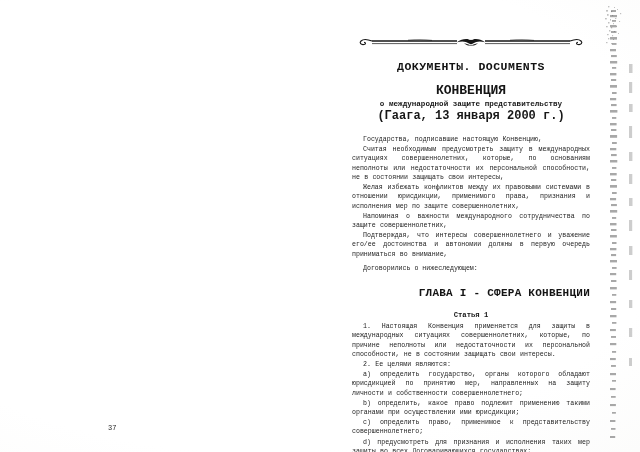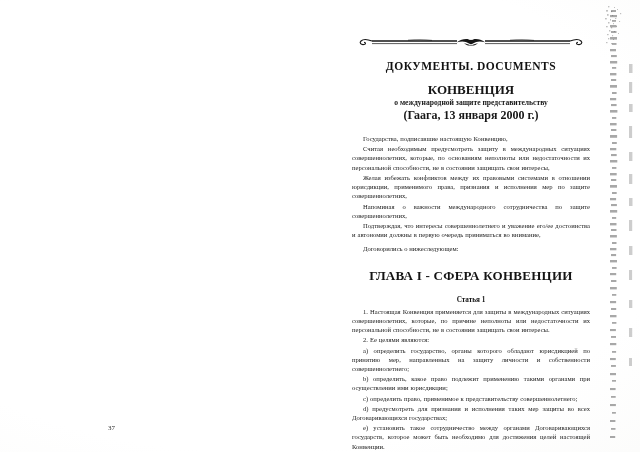--- a/index.html
+++ b/index.html
@@ -8,21 +8,21 @@
     padding: 0;
     background: #ffffff;
   }
 
   .page {
     position: relative;
     width: 640px;
     height: 452px;
     background: #737373;
     overflow: hidden;
-    font-family: Liberation Serif, serif;
+    font-family: Liberation Mono, monospace;
     color: #1b1b1b;
   }
 
   
   .paper-base {
     position: absolute;
     inset: 0;
     background:
       radial-gradient(ellipse 120% 100% at 40% 45%, #ffffff 55%, #fbfbfa 80%, #f5f5f3 100%);
   }
@@ -100,22 +100,22 @@
   p.agreed {
     margin: 5px 0 0 0;
     font-size: 6.6px;
     line-height: 1.40;
     text-indent: 11px;
     color: #1d1d1d;
     filter: blur(0.34px);
   }
 
   .chapter-heading {
-    text-align: center;
-    font-size: 13px;
+    text-align: right;
+    font-size: 11px;
     font-weight: 700;
     margin: 14px 0 12px 0;
     letter-spacing: 0.25px;
     color: #141414;
     filter: blur(0.3px);
   }
 
   .article-heading {
     text-align: center;
     font-size: 7.2px;

